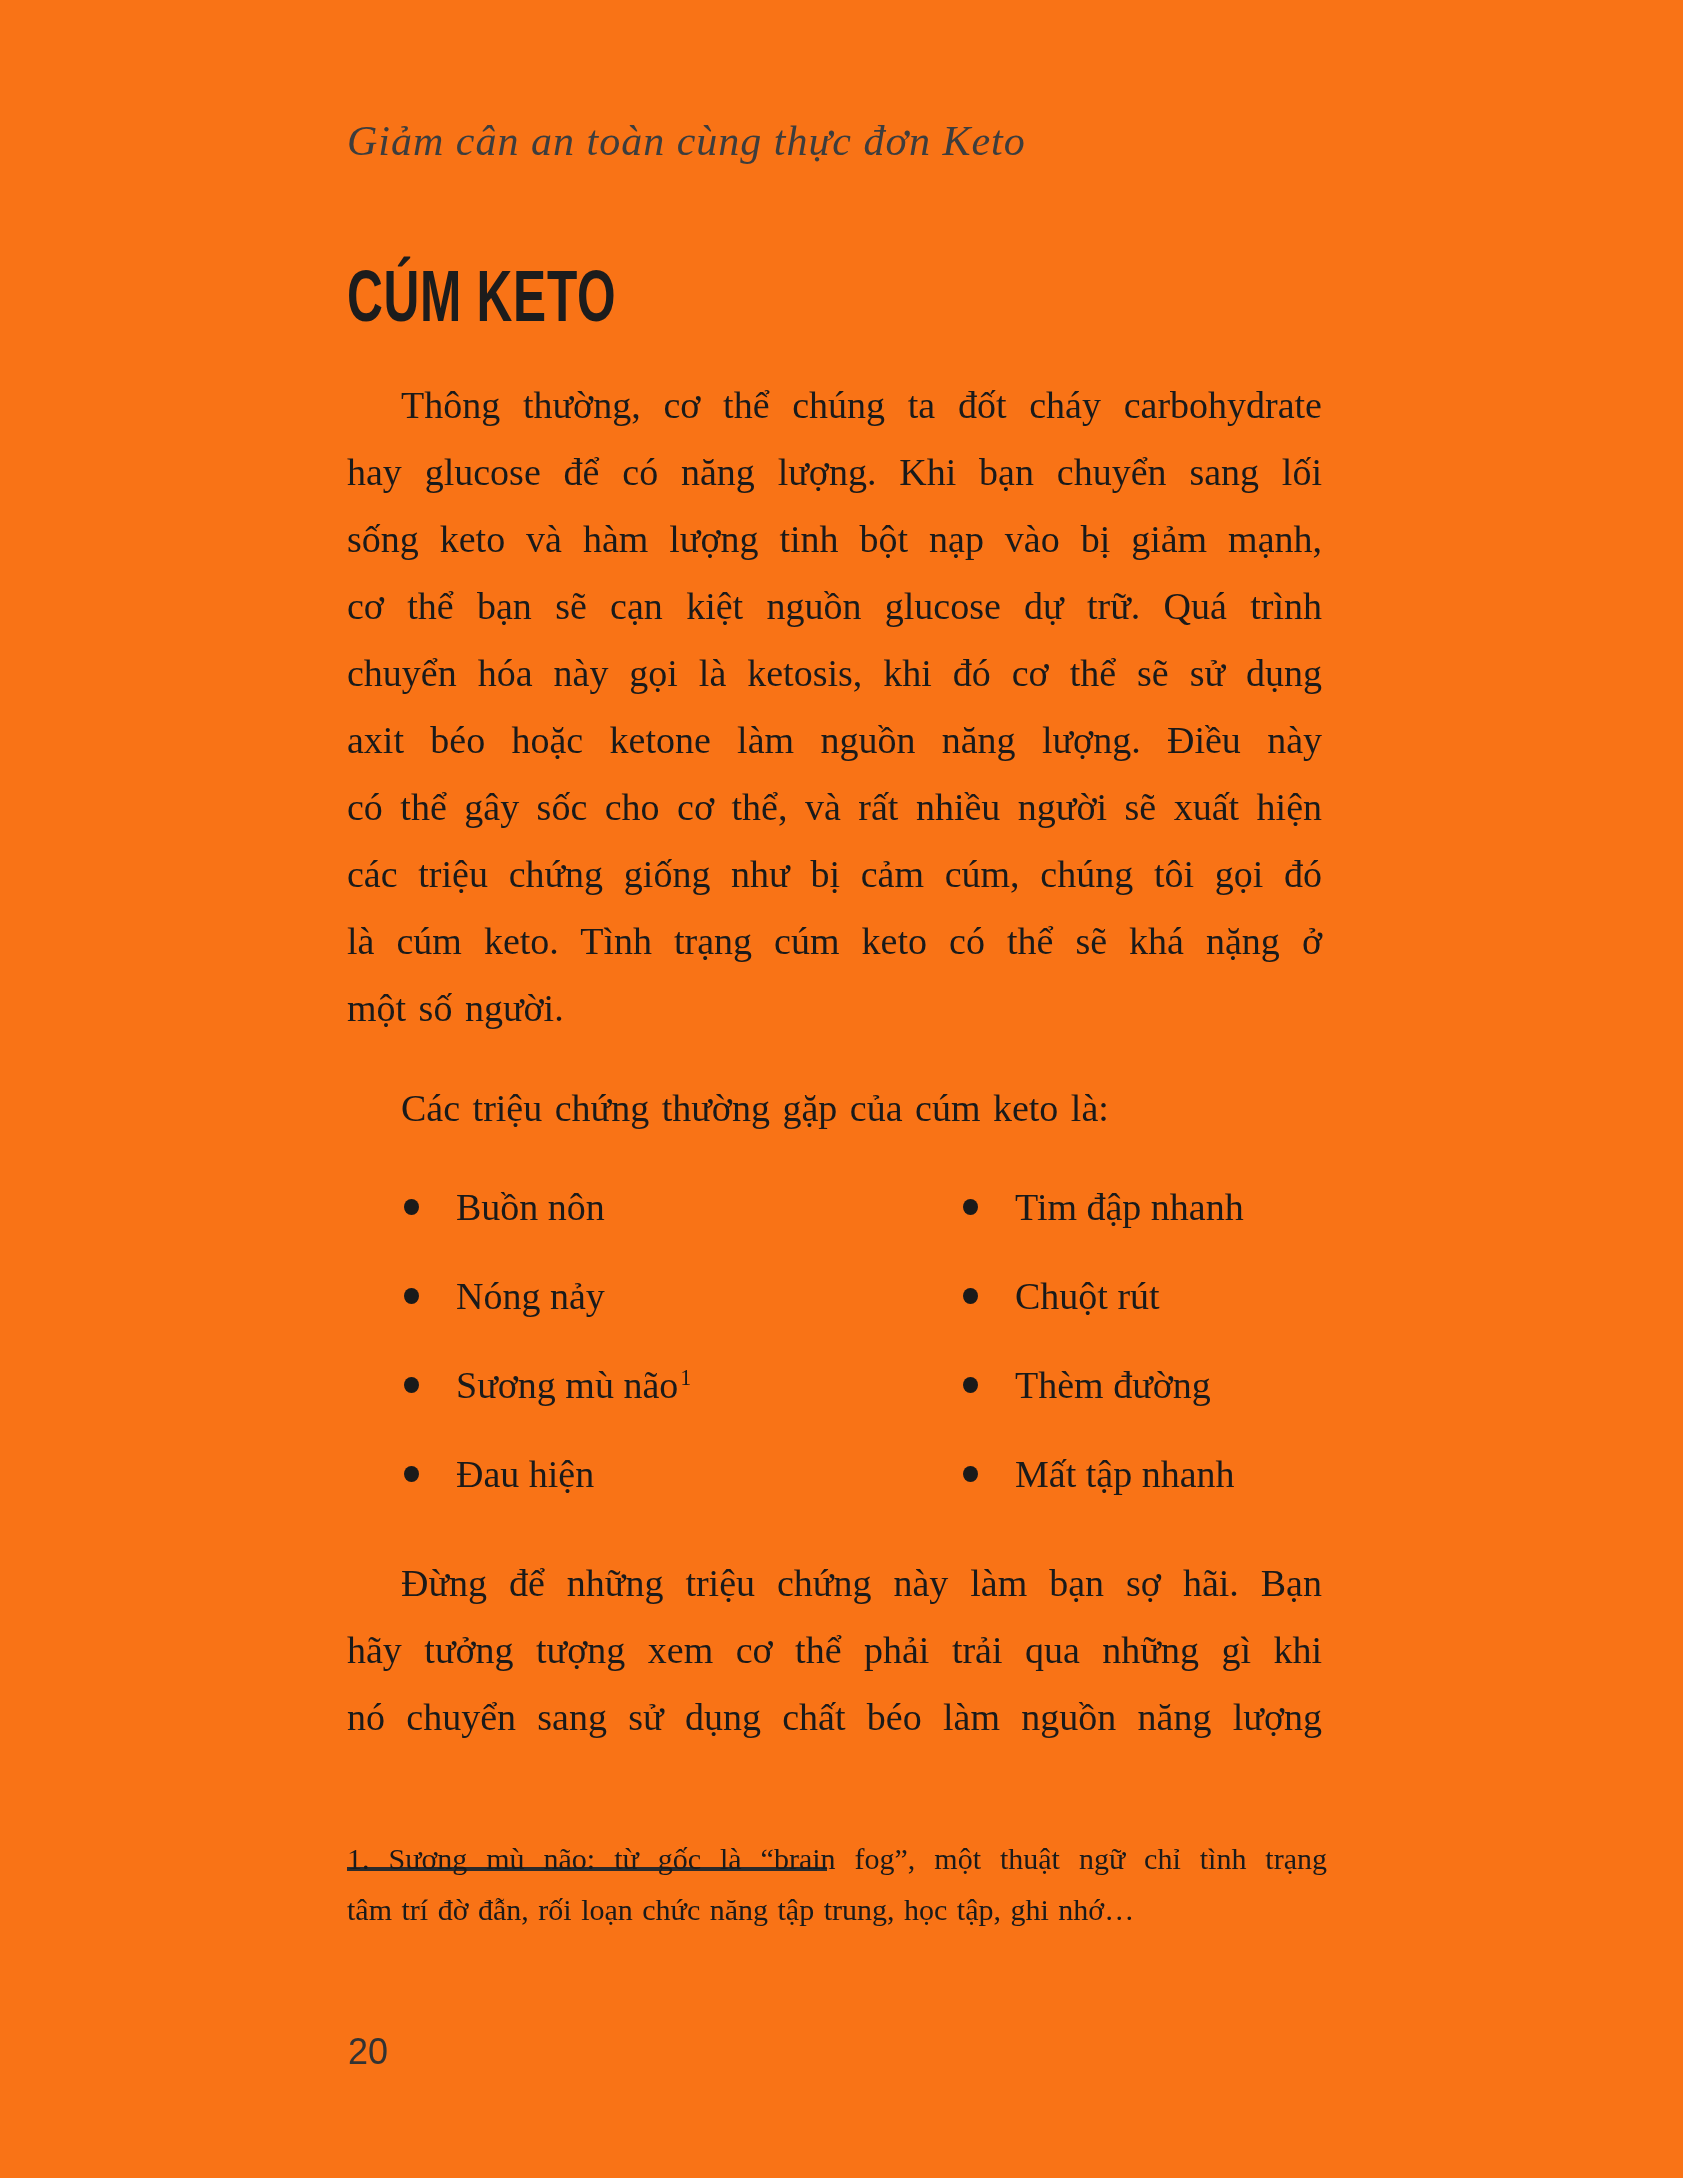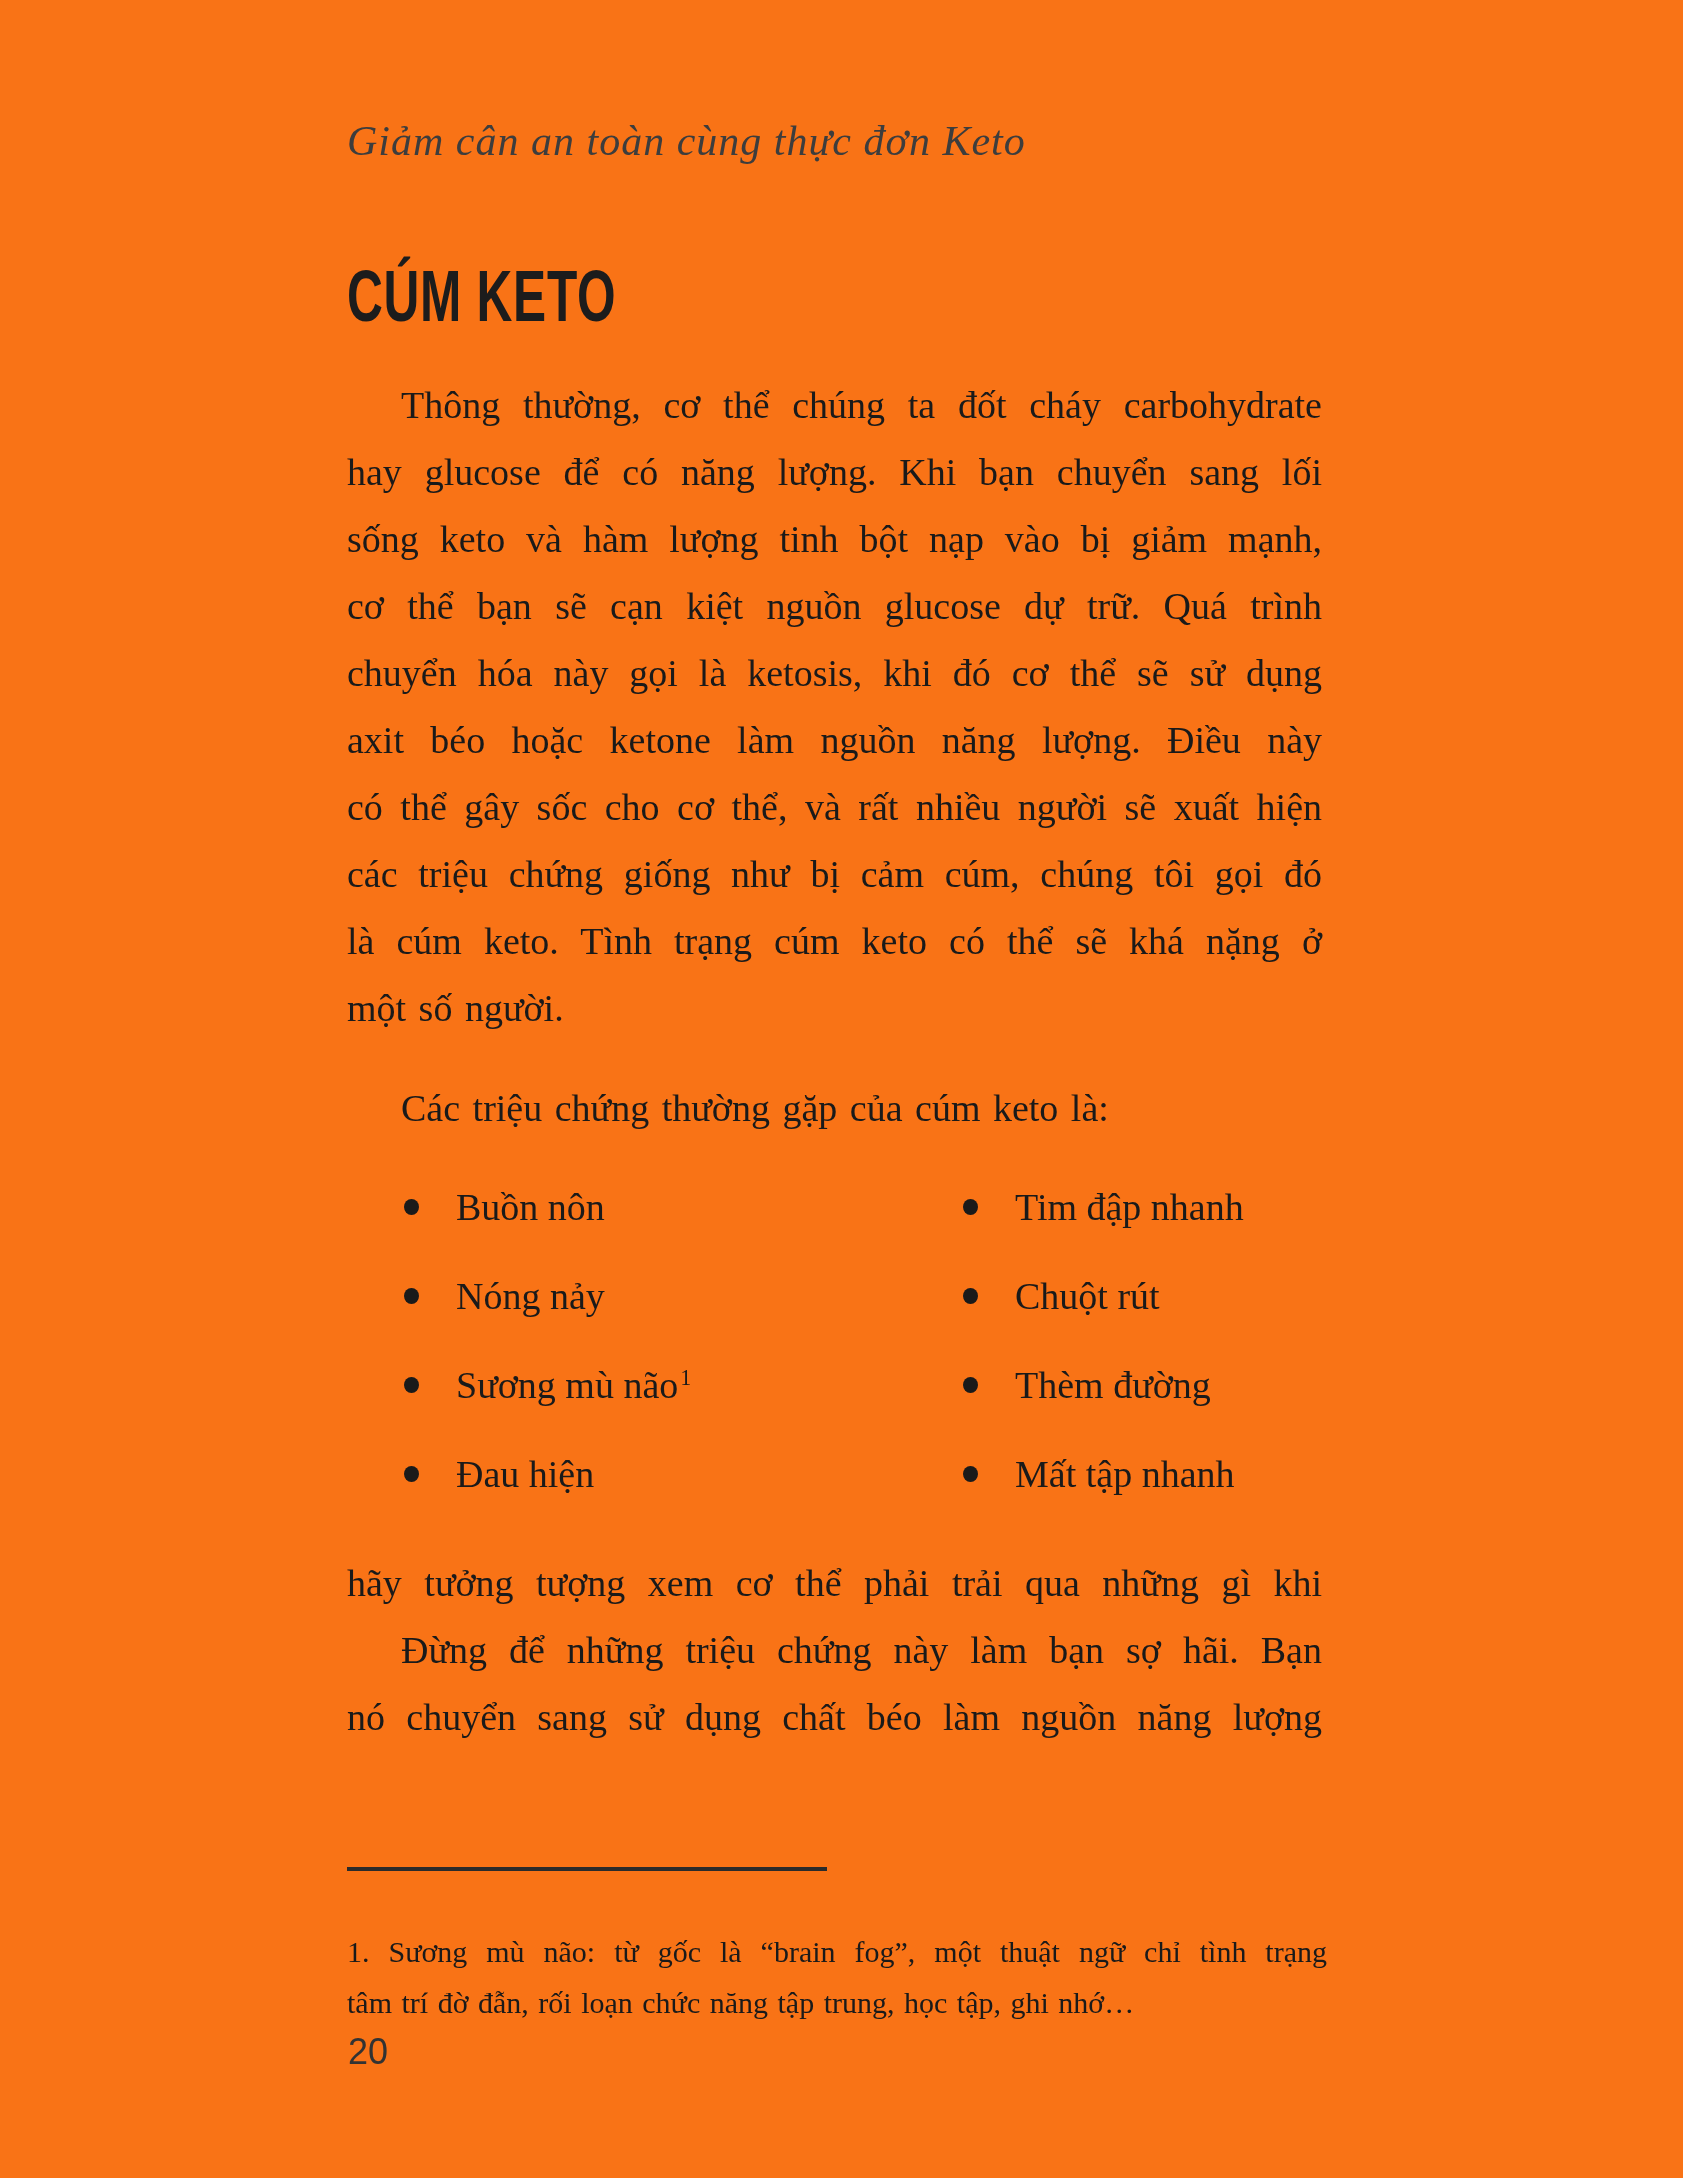--- a/index.html
+++ b/index.html
@@ -61,21 +61,21 @@
     font-size:58%;
     vertical-align:baseline;
     position:relative;top:-0.55em;
     margin-left:2px;
   }
   .footnote-rule{
     position:absolute;left:347px;top:1867px;
     width:480px;height:4px;background:#2b2b2b;
   }
   .footnote{
-    position:absolute;left:347px;top:1926px;width:980px;
+    position:absolute;left:347px;top:1833px;width:980px;
     font-size:30px;
     word-spacing:2px;
   }
   .footnote .line{
     height:51px;line-height:51px;
     text-align:justify;text-align-last:justify;
     white-space:nowrap;
   }
   .footnote .line.last{text-align:left;text-align-last:left;}
   .page-number{
@@ -148,22 +148,22 @@
           <span class="label">Đau hiện</span>
         </div>
         <div class="cell right">
           <span class="dot"></span>
           <span class="label">Mất tập nhanh</span>
         </div>
       </div>
     </div>
 
   <div class="para" id="p3">
+      <div class="line first">Đừng để những triệu chứng này làm bạn sợ hãi. Bạn</div>
       <div class="line">hãy tưởng tượng xem cơ thể phải trải qua những gì khi</div>
-      <div class="line first">Đừng để những triệu chứng này làm bạn sợ hãi. Bạn</div>
       <div class="line">nó chuyển sang sử dụng chất béo làm nguồn năng lượng</div>
     </div>
 
   <div class="footnote-rule"></div>
 
   <div class="footnote">
       <div class="line">1. Sương mù não: từ gốc là “brain fog”, một thuật ngữ chỉ tình trạng</div>
       <div class="line last">tâm trí đờ đẫn, rối loạn chức năng tập trung, học tập, ghi nhớ…</div>
     </div>
 

